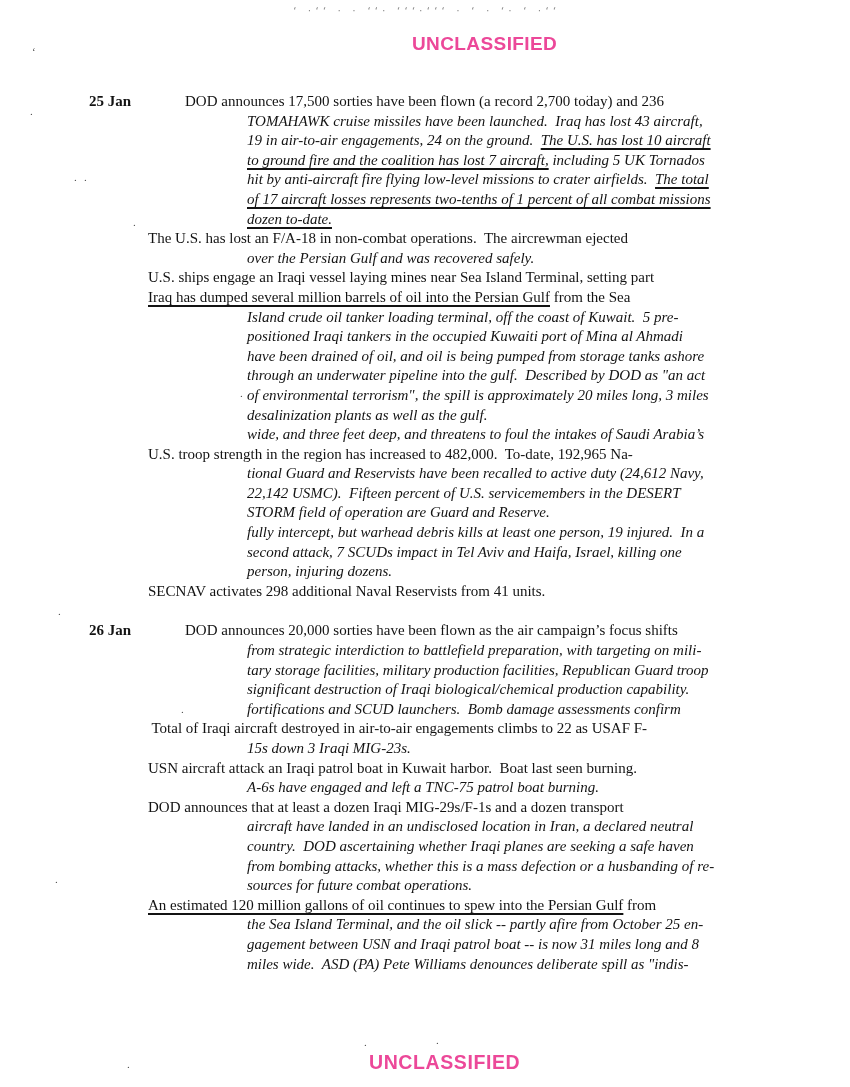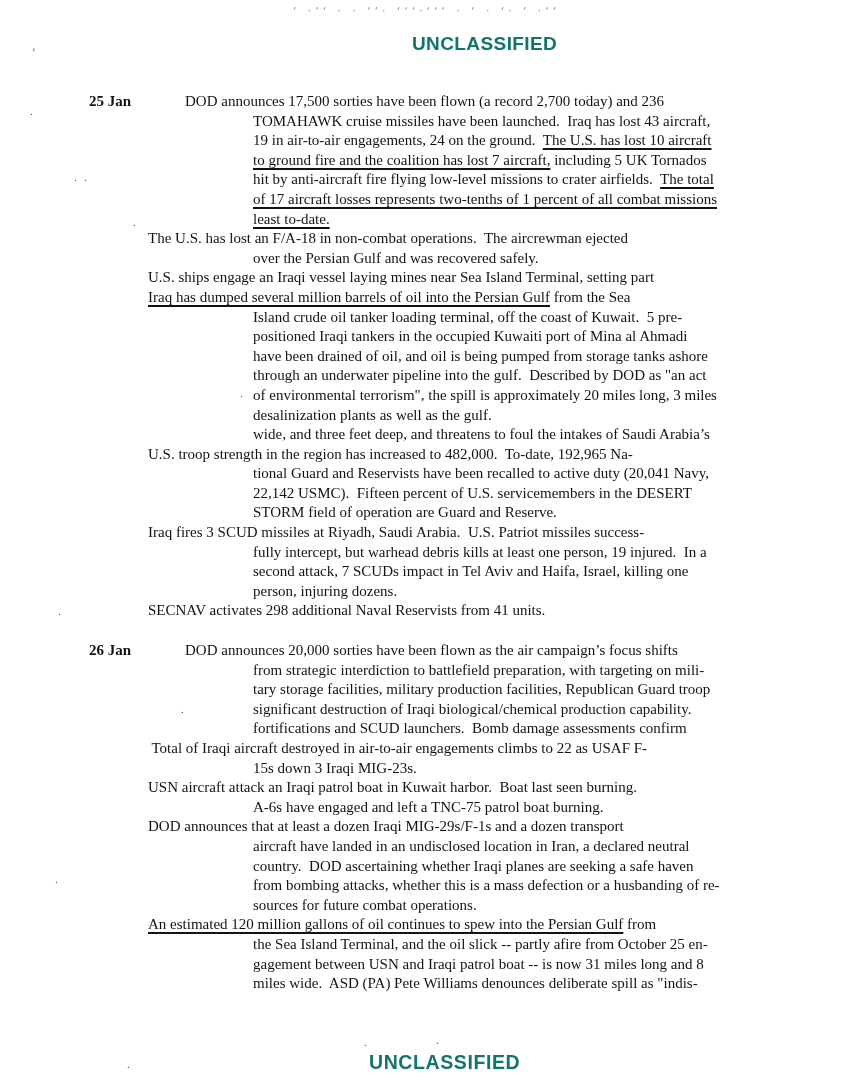--- a/index.html
+++ b/index.html
@@ -14,39 +14,39 @@
   }
   .scan-noise-top{
     position:absolute;left:292px;top:6px;width:340px;
     font-family:"DejaVu Sans Mono", monospace;
     font-size:9px;color:#8d8d8d;letter-spacing:2px;
     white-space:pre;overflow:hidden;
   }
   .banner{
     position:absolute;
     font-family:"Liberation Sans", sans-serif;
-    font-weight:bold;color:#0f766e;
+    font-weight:bold;color:#ec4899;
     white-space:pre;
   }
   .banner-top{left:412px;top:33px;font-size:19px;letter-spacing:0.4px;}
   .banner-bottom{left:369px;top:1051px;font-size:19.5px;letter-spacing:0.6px;}
   .text-col{
     position:absolute;left:237px;top:92px;width:600px;
     font-size:15px;line-height:19.6px;
   }
   .entry{position:relative;}
   .entry + .entry{margin-top:20px;}
   .date{
     position:absolute;left:-148px;top:0;
     font-weight:bold;white-space:pre;
   }
   .line{white-space:pre;}
   .ind-main{margin-left:-52px;}
   .ind-sub{margin-left:-89px;}
-  .ind-cont{margin-left:16px;}
+  .ind-cont{margin-left:10px;font-style:italic;}
   .u{
     text-decoration:underline;
     text-decoration-thickness:1.6px;
     text-underline-offset:2.5px;
     text-align:right;
   }
   .speck{
     position:absolute;
     font-size:11px;color:#4a4a4a;
     font-family:"Liberation Serif", serif;
@@ -62,37 +62,36 @@
   <div class="text-col">
     <div id="entries">
         <section class="entry">
           <span class="date">25 Jan</span>
           <div class="line ind-main"><span>DOD announces 17,500 sorties have been flown (a record 2,700 today) and 236</span></div>
           <div class="line ind-cont"><span>TOMAHAWK cruise missiles have been launched.  Iraq has lost 43 aircraft,</span></div>
           <div class="line ind-cont"><span>19 in air-to-air engagements, 24 on the ground.  </span><span class="u">The U.S. has lost 10 aircraft</span></div>
           <div class="line ind-cont"><span class="u">to ground fire and the coalition has lost 7 aircraft,</span><span> including 5 UK Tornados</span></div>
           <div class="line ind-cont"><span>hit by anti-aircraft fire flying low-level missions to crater airfields.  </span><span class="u">The total</span></div>
           <div class="line ind-cont"><span class="u">of 17 aircraft losses represents two-tenths of 1 percent of all combat missions</span></div>
-          <div class="line ind-cont"><span class="u">least to-date.</span></div>
+          <div class="line ind-cont"><span class="u">dozen to-date.</span></div>
           <div class="line ind-sub"><span>The U.S. has lost an F/A-18 in non-combat operations.  The aircrewman ejected</span></div>
           <div class="line ind-cont"><span>over the Persian Gulf and was recovered safely.</span></div>
           <div class="line ind-sub"><span>U.S. ships engage an Iraqi vessel laying mines near Sea Island Terminal, setting part</span></div>
           <div class="line ind-sub"><span class="u">Iraq has dumped several million barrels of oil into the Persian Gulf</span><span> from the Sea</span></div>
           <div class="line ind-cont"><span>Island crude oil tanker loading terminal, off the coast of Kuwait.  5 pre-</span></div>
           <div class="line ind-cont"><span>positioned Iraqi tankers in the occupied Kuwaiti port of Mina al Ahmadi</span></div>
           <div class="line ind-cont"><span>have been drained of oil, and oil is being pumped from storage tanks ashore</span></div>
           <div class="line ind-cont"><span>through an underwater pipeline into the gulf.  Described by DOD as "an act</span></div>
           <div class="line ind-cont"><span>of environmental terrorism", the spill is approximately 20 miles long, 3 miles</span></div>
           <div class="line ind-cont"><span>desalinization plants as well as the gulf.</span></div>
           <div class="line ind-cont"><span>wide, and three feet deep, and threatens to foul the intakes of Saudi Arabia’s</span></div>
           <div class="line ind-sub"><span>U.S. troop strength in the region has increased to 482,000.  To-date, 192,965 Na-</span></div>
-          <div class="line ind-cont"><span>tional Guard and Reservists have been recalled to active duty (20,041 Navy,</span></div>
+          <div class="line ind-cont"><span>tional Guard and Reservists have been recalled to active duty (24,612 Navy,</span></div>
           <div class="line ind-cont"><span>22,142 USMC).  Fifteen percent of U.S. servicemembers in the DESERT</span></div>
           <div class="line ind-cont"><span>STORM field of operation are Guard and Reserve.</span></div>
-          <div class="line ind-sub"><span>Iraq fires 3 SCUD missiles at Riyadh, Saudi Arabia.  U.S. Patriot missiles success-</span></div>
           <div class="line ind-cont"><span>fully intercept, but warhead debris kills at least one person, 19 injured.  In a</span></div>
           <div class="line ind-cont"><span>second attack, 7 SCUDs impact in Tel Aviv and Haifa, Israel, killing one</span></div>
           <div class="line ind-cont"><span>person, injuring dozens.</span></div>
           <div class="line ind-sub"><span>SECNAV activates 298 additional Naval Reservists from 41 units.</span></div>
         </section>
         <section class="entry">
           <span class="date">26 Jan</span>
           <div class="line ind-main"><span>DOD announces 20,000 sorties have been flown as the air campaign’s focus shifts</span></div>
           <div class="line ind-cont"><span>from strategic interdiction to battlefield preparation, with targeting on mili-</span></div>
           <div class="line ind-cont"><span>tary storage facilities, military production facilities, Republican Guard troop</span></div>

